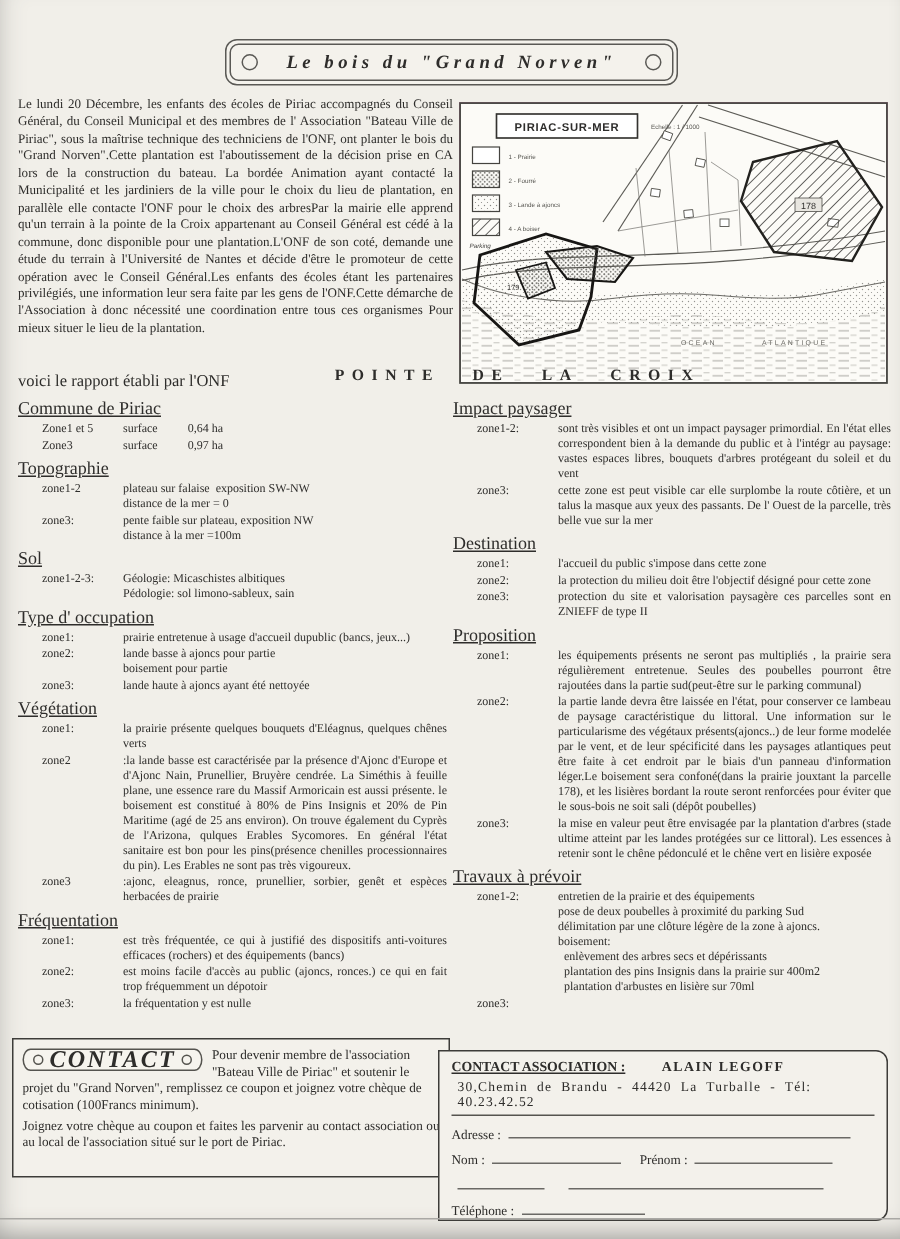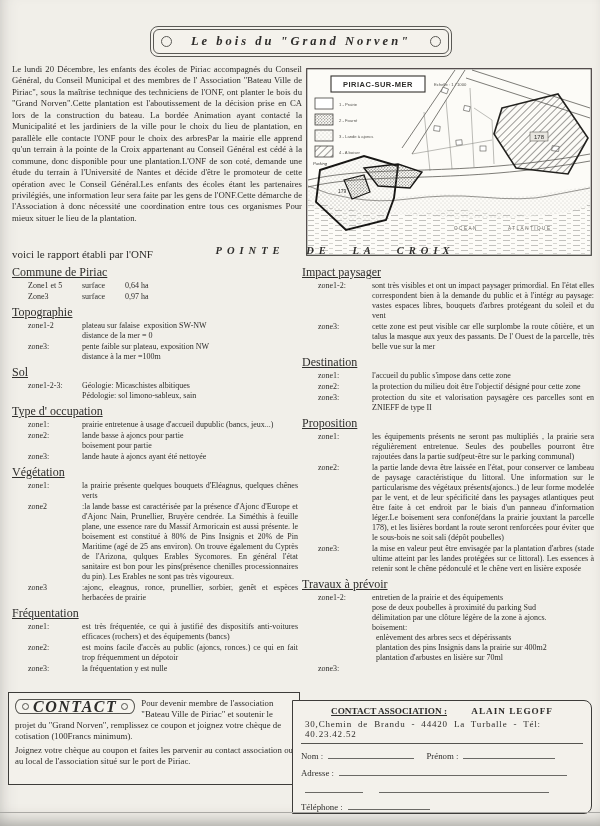--- a/index.html
+++ b/index.html
@@ -15,42 +15,42 @@
   .banner-text { font-style:italic; font-weight:bold; font-size:12.5px; letter-spacing:3px; white-space:nowrap; }
 
   
   .intro { position:absolute; left:12px; top:64px; width:290px; font-size:8.7px; line-height:11.45px; text-align:justify; white-space:pre-wrap; }
 
   
   .map { position:absolute; left:306px; top:68px; width:286px; height:172px; background:#f9a8d4; }
 
   
   .rapport-line { position:absolute; left:12px; top:248px; font-size:11px; }
-  .pointe-heading { position:absolute; left:170px; top:245px; width:330px; text-align:center; font-style:italic; font-weight:bold; font-size:10.5px; letter-spacing:5px; word-spacing:14px; white-space:nowrap; }
+  .pointe-heading { position:absolute; left:180px; top:245px; width:330px; text-align:center; font-weight:bold; font-size:10.5px; letter-spacing:5px; word-spacing:14px; white-space:nowrap; }
 
   
   .col { position:absolute; top:262px; overflow:hidden; }
   .col-left  { left:12px;  width:286px; height:424px; }
   .col-right { left:302px; width:292px; height:436px; }
   .sec h3 { margin:3px 0 1px 0; font-size:12px; font-weight:normal; text-decoration:underline; }
   .row { display:flex; margin-left:16px; margin-bottom:1px; }
   .zone { width:54px; flex:none; font-size:8px; line-height:10px; }
   .rtext { flex:1; font-size:8px; line-height:10px; text-align:justify; white-space:pre-wrap; }
 
   
   .contact-left { position:absolute; left:8px; top:692px; width:278px; min-height:80px; border:1.6px solid #3d3c39; background:#f3f1eb; padding:5px 6px 6px 6px; font-size:8.8px; line-height:11px; }
   .badge { float:left; border:1.2px solid #55544f; border-radius:10px / 14px; padding:1px 6px; margin:1px 6px 2px 0; display:flex; align-items:center; gap:4px; background:#f6f4ee; }
   .badge-text { font-style:italic; font-weight:bold; font-size:16px; letter-spacing:1.5px; }
   .badge-dot { width:5px; height:5px; border:1px solid #55544f; border-radius:50%; }
   .cl-text1 { text-align:justify; }
   .cl-text2 { clear:both; margin-top:3px; text-align:justify; }
 
   
   .contact-right { position:absolute; left:292px; top:700px; width:300px; height:114px; border:1.4px solid #3d3c39; border-radius:0 8px 8px 0; background:#f3f1eb; padding:5px 8px; box-sizing:border-box; }
-  .ca-head { font-size:9.2px; font-weight:bold;text-align:center; }
+  .ca-head { font-size:9.2px; font-weight:bold; }
   .ca-label { text-decoration:underline; }
   .ca-name { margin-left:22px; letter-spacing:1px; }
   .ca-addr { font-size:9px; letter-spacing:0.8px; word-spacing:3px; padding:3px 0 4px 4px; border-bottom:1px solid #55544f; }
   .ca-row { margin-top:6px; font-size:8.8px; }
   .bl { display:inline-block; border-bottom:0.9px solid #6a6965; height:8px; vertical-align:baseline; margin-left:5px; }
 </style>
 </head>
 <body>
 
 <div class="page">
@@ -314,25 +314,25 @@
     <div class="cl-text2">Joignez votre chèque au coupon et faites les parvenir au contact association ou au local de l'association situé sur le port de Piriac.</div>
   </div>
 
   <div class="contact-right">
     <div class="ca-head">
       <span class="ca-label">CONTACT ASSOCIATION :</span>
       <span class="ca-name">ALAIN LEGOFF</span>
     </div>
     <div class="ca-addr">30,Chemin de Brandu - 44420 La Turballe - Tél: 40.23.42.52</div>
     <div class="ca-row">
+      <span>Adresse :</span><span class="bl" style="width:228px"></span>
+    </div>
+    <div class="ca-row">
       <span>Nom :</span><span class="bl" style="width:86px"></span>
       <span style="margin-left:10px">Prénom :</span><span class="bl" style="width:92px"></span>
-    </div>
-    <div class="ca-row">
-      <span>Adresse :</span><span class="bl" style="width:228px"></span>
     </div>
     <div class="ca-row">
       <span class="bl" style="width:58px;margin-left:4px"></span>
       <span class="bl" style="width:170px;margin-left:14px"></span>
     </div>
     <div class="ca-row">
       <span>Téléphone :</span><span class="bl" style="width:82px"></span>
     </div>
   </div>
 

